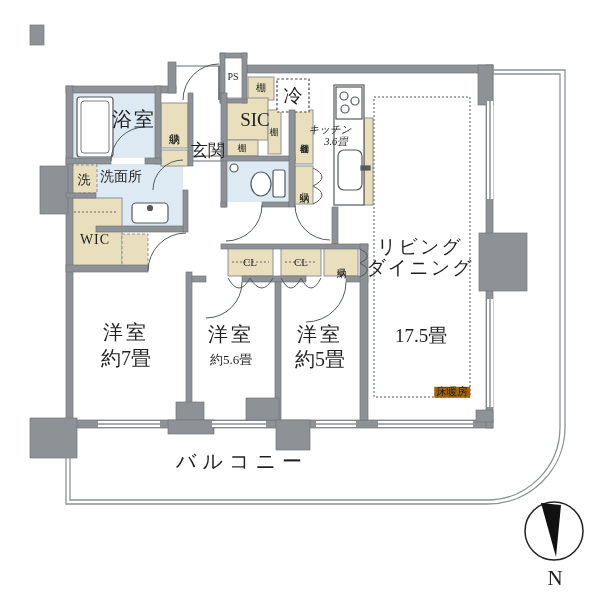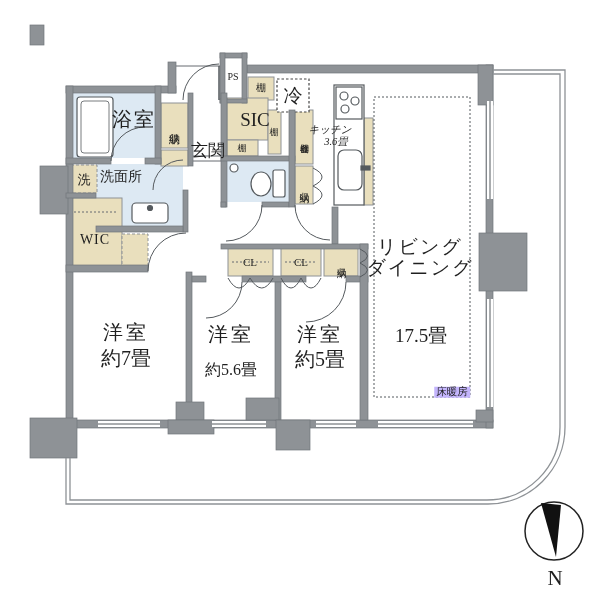--- a/index.html
+++ b/index.html
@@ -3,21 +3,21 @@
 <meta charset="utf-8">
 <style>
   html,body{margin:0;padding:0;background:#fff;}
   #stage{position:relative;width:600px;height:600px;background:#ffffff;overflow:hidden;
          font-family:"Liberation Serif","DejaVu Serif",serif;color:#1a1a1a;}
   #plan-svg{position:absolute;left:0;top:0;}
   .lbl{position:absolute;transform:translate(-50%,-50%);white-space:nowrap;line-height:1;
        font-family:"Liberation Serif","DejaVu Serif",serif;color:#1f1f1f;}
   .vlbl{writing-mode:vertical-rl;text-orientation:upright;letter-spacing:1px;}
   .ital{font-style:italic;}
-  .bgwhite{background:#c4b5fd;padding:0 2px;}
+  .bgwhite{background:#a16207;padding:0 2px;}
 </style>
 </head>
 <body>
 
 <div id="stage">
 <svg id="plan-svg" width="600" height="600" viewBox="0 0 600 600">
 
   <g>
     <rect x="73" y="93" width="82" height="65" fill="#dde9f3"></rect>
     <rect x="96" y="164" width="87" height="62" fill="#dde9f3"></rect>
@@ -167,23 +167,24 @@
   <div class="lbl" style="left:293px;top:95px;font-size:19px;">冷</div>
   <div class="lbl ital" style="left:330px;top:130px;font-size:10.5px;">キッチン</div>
   <div class="lbl ital" style="left:336px;top:142px;font-size:10.5px;">3.6畳</div>
   <div class="lbl" style="left:420px;top:246px;font-size:19px;letter-spacing:2px;">リビング</div>
   <div class="lbl" style="left:420px;top:267px;font-size:19px;letter-spacing:2px;text-align:center;">ダイニング</div>
   <div class="lbl" style="left:421px;top:287px;font-size:19px;margin-top:48px;">17.5畳</div>
   <div class="lbl bgwhite" style="left:452px;top:392px;font-size:10.5px;">床暖房</div>
   <div class="lbl" style="left:126px;top:332px;font-size:20px;letter-spacing:3px;">洋室</div>
   <div class="lbl" style="left:126px;top:358px;font-size:20px;">約7畳</div>
   <div class="lbl" style="left:231px;top:334px;font-size:20px;letter-spacing:3px;">洋室</div>
-  <div class="lbl" style="left:231px;top:370px;font-size:16px;">約5.6畳</div>
+  <div class="lbl" style="left:231px;top:359px;font-size:13px;">約5.6畳</div>
   <div class="lbl" style="left:320px;top:334px;font-size:20px;letter-spacing:3px;">洋室</div>
   <div class="lbl" style="left:320px;top:359px;font-size:20px;">約5畳</div>
+  <div class="lbl" style="left:242px;top:461px;font-size:20px;letter-spacing:6px;">バルコニー</div>
   <div class="lbl vlbl" style="left:174px;top:125px;font-size:11px;">収納</div>
   <div class="lbl vlbl" style="left:304px;top:185px;font-size:10px;">収納</div>
   <div class="lbl vlbl" style="left:341px;top:261px;font-size:9.5px;">収納</div>
   <div class="lbl" style="left:250px;top:262px;font-size:11px;">CL</div>
   <div class="lbl" style="left:301px;top:262px;font-size:11px;">CL</div>
   <div class="lbl" style="left:261px;top:88px;font-size:10px;">棚</div>
   <div class="lbl" style="left:274px;top:132px;font-size:9px;">棚</div>
   <div class="lbl" style="left:242px;top:148px;font-size:9px;">棚</div>
   <div class="lbl vlbl" style="left:304px;top:137px;font-size:9px;letter-spacing:0;">食器棚</div>
   <div class="lbl" style="left:555px;top:578px;font-size:21px;">N</div>

